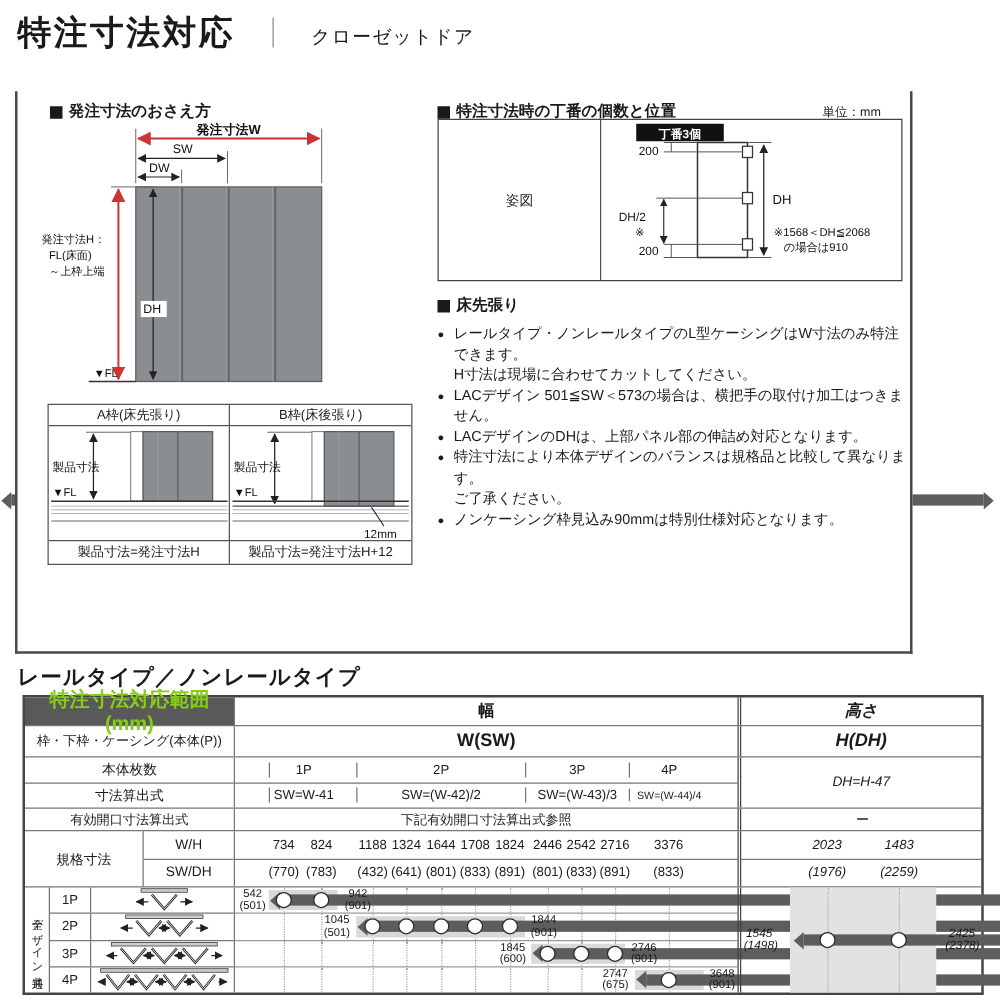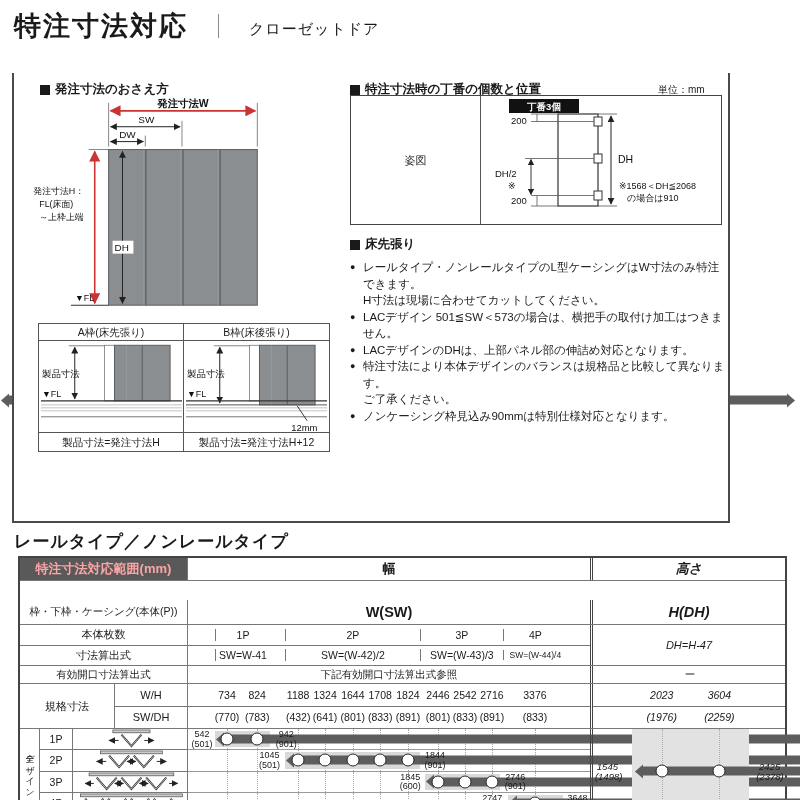--- a/index.html
+++ b/index.html
@@ -41,22 +41,22 @@
   
   .btitle{position:absolute;left:14px;top:530px;font-size:17px;font-weight:bold;letter-spacing:1px;}
   .spec{position:absolute;left:18px;top:556px;width:765px;border:2px solid #444;box-sizing:content-box;
         font-size:11px;}
   .srow{display:flex;border-bottom:1px solid #777;}
   .srow:last-child{border-bottom:none;}
   .cl{width:168px;box-sizing:border-box;border-right:1px solid #777;display:flex;align-items:center;justify-content:center;text-align:center;}
   .cw{width:402px;box-sizing:border-box;position:relative;display:flex;align-items:center;justify-content:center;}
   .ch{flex:1;box-sizing:border-box;border-left:3px double #444;position:relative;
       display:flex;align-items:center;justify-content:center;text-align:center;font-style:italic;}
-  .r1{height:22px;} .r2{height:24px;margin-top:19px;} .rg34{height:40px;} .r5{height:17px;} .rg67{height:44px;} .rgc{height:84px;}
-  .dark{background:#595959;color:#fca5a5;font-weight:bold;font-size:13px;}
+  .r1{height:22px;} .r2{height:24px;} .rg34{height:40px;} .r5{height:17px;} .rg67{height:44px;} .rgc{height:84px;}
+  .dark{background:#595959;color:#84cc16;font-weight:bold;font-size:16px;}
   .bold13{font-weight:bold;font-size:13px;} .bold15{font-weight:bold;font-size:14.5px;}
   .stack{display:flex;flex-direction:column;width:100%;height:100%;}
   .stack > div{flex:1;display:flex;align-items:center;justify-content:center;box-sizing:border-box;}
   .stack > div + div{border-top:1px solid #777;}
   .subrow{display:flex;width:100%;height:100%;}
   .subrow > div{box-sizing:border-box;display:flex;align-items:center;justify-content:center;font-size:10.5px;}
   .subrow > div + div{border-left:1px solid #777;}
   .lab95{width:95px;box-sizing:border-box;border-right:1px solid #777;display:flex;align-items:center;justify-content:center;}
   .lab73{flex:1;}
   .vcanvas{position:relative;width:100%;height:100%;}
@@ -355,21 +355,21 @@
             <span class="vval" style="left:68.9%">(833)</span>
             <span class="vval" style="left:75.6%">(891)</span>
             <span class="vval" style="left:86.3%">(833)</span>
           </div>
         </div>
       </div>
       <div class="ch" style="padding:0;">
         <div class="stack" style="width:100%;justify-content:space-between;">
           <div class="vcanvas">
             <span class="vval" style="left:35.8%">2023</span>
-            <span class="vval" style="left:65.8%">3604</span>
+            <span class="vval" style="left:65.8%">1483</span>
           </div>
           <div class="vcanvas">
             <span class="vval" style="left:35.8%">(1976)</span>
             <span class="vval" style="left:65.8%">(2259)</span>
           </div>
         </div>
       </div>
     </div>
 
     <div class="srow rgc">

